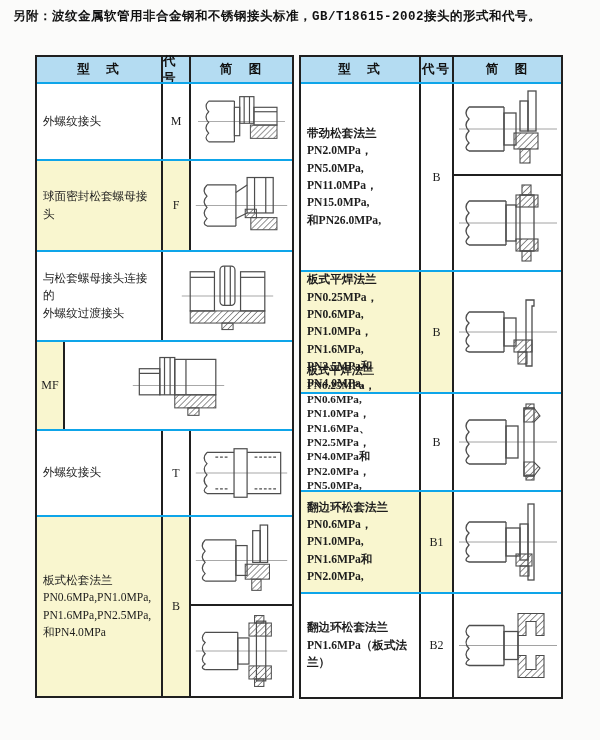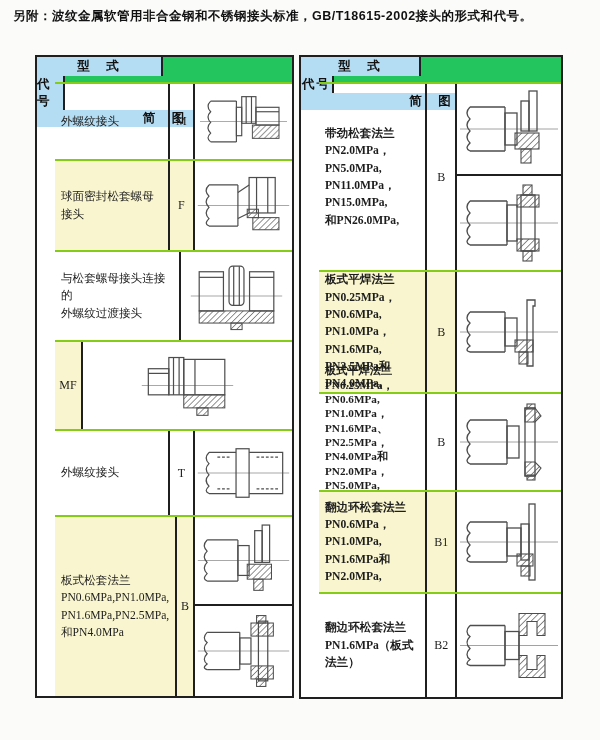--- a/index.html
+++ b/index.html
@@ -5,32 +5,32 @@
   html,body{margin:0;padding:0;}
   body{
     width:600px;height:740px;position:relative;
     background:#fbfbfa;
     font-family:"Liberation Serif", serif;
     color:#1d1d1d;
     overflow:hidden;
   }
   .page-title{
     position:absolute;left:13px;top:8px;width:580px;
-    font-family:Liberation Sans, sans-serif;
+    font-family:Liberation Mono, monospace;
     font-weight:bold;font-size:12.5px;letter-spacing:.5px;color:#111;
   }
   .half{
     position:absolute;top:55px;
     border:2px solid #1f1f1f;background:#fff;
     display:flex;flex-direction:column;
   }
   .half-left{left:35px;width:255px;}
   .half-right{left:299px;width:260px;}
-  .hrow{display:flex;height:25px;background:#22c55e;flex-direction:column;}
-  .trow{display:flex;border-top:2px solid #84cc16;margin-left:18px;}
+  .hrow{display:flex;height:25px;background:#14532d;}
+  .trow{display:flex;border-top:2px solid #0ea5e9;}
   .cell{box-sizing:border-box;}
   .c-type{border-right:2px solid #1f1f1f;display:flex;align-items:center;
     padding:2px 6px;font-size:11.6px;line-height:1.5;white-space:pre-line;}
   .c-code{border-right:2px solid #1f1f1f;display:flex;align-items:center;
     justify-content:center;font-size:12px;}
   .c-diag{flex:1;display:flex;flex-direction:column;background:#fff;}
   .half-left .c-type{width:126px;}
   .half-left .c-code{width:28px;}
   .half-right .c-type{width:120px;font-weight:bold;}
   .half-right .c-code{width:33px;}

